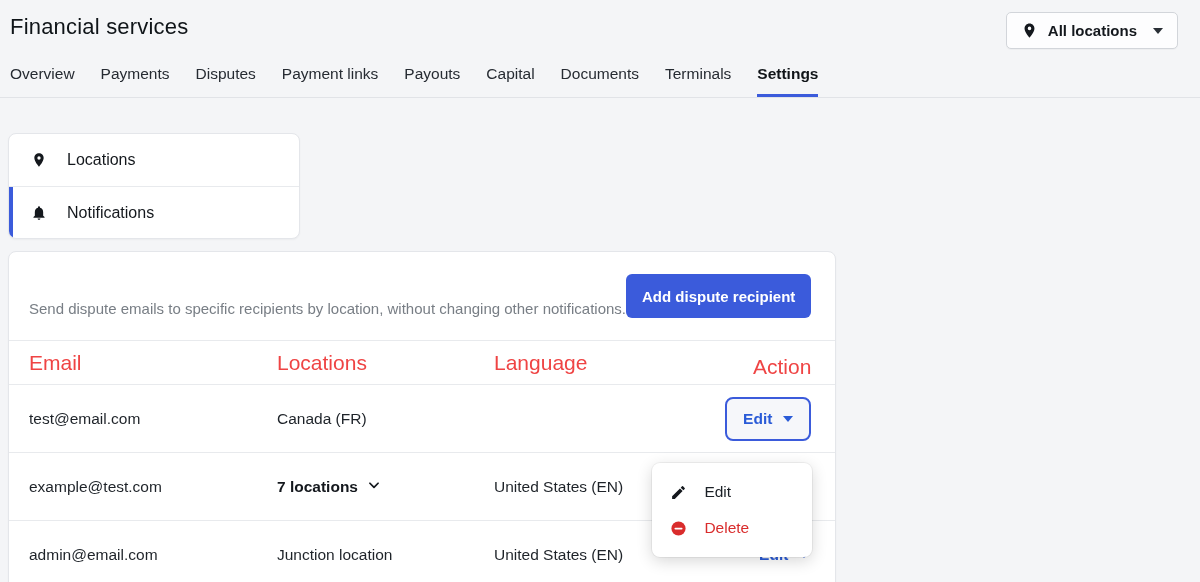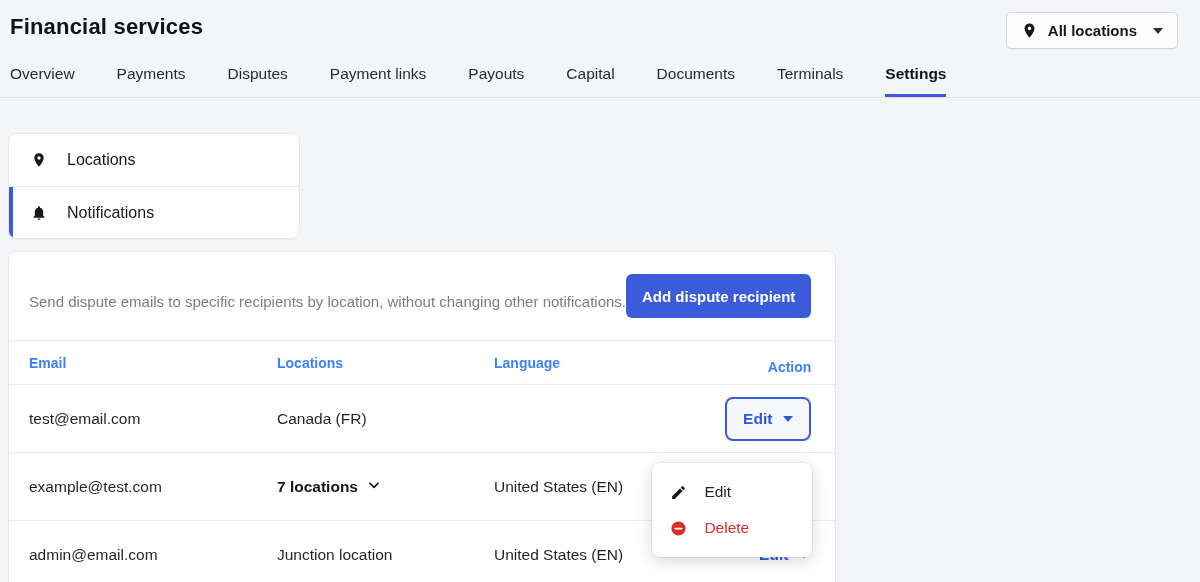--- a/index.html
+++ b/index.html
@@ -14,21 +14,21 @@
 
   
   .topbar {
     display: flex;
     justify-content: space-between;
     align-items: flex-start;
     padding: 12px 22px 0 10px;
   }
   .page-title {
     font-size: 22px;
-    font-weight: 700;
+    font-weight: 400;
     color: #0f1418;
     letter-spacing: .2px;
     padding-top: 2px;
   }
   .loc-filter {
     display: flex;
     align-items: center;
     gap: 10px;
     background: #fdfdfe;
     border: 1px solid #d2d5da;
@@ -44,21 +44,21 @@
     border-left: 5px solid transparent;
     border-right: 5px solid transparent;
     border-top: 6px solid currentColor;
     display: inline-block;
   }
   .loc-filter .caret-down { color: #2a2f36; margin-left: 6px; }
 
   
   .tabs {
     display: flex;
-    gap: 42px;
+    gap: 26px;
     padding-left: 10px;
     margin-top: 16px;
     border-bottom: 1px solid #e1e3e7;
     text-align: right;
   }
   .tab {
     font-size: 15.5px;
     color: #262b32;
     padding-bottom: 11px;
     border-bottom: 3px solid transparent;
@@ -108,21 +108,21 @@
   
   .main-card { flex: 1; position: relative; }
   .panel-head {
     display: flex;
     justify-content: space-between;
     align-items: flex-start;
     padding: 22px 24px 22px 20px;
     border-bottom: 1px solid #e8eaed;
   }
   .panel-title { font-size: 16.5px; font-weight: 700; color: #101418; padding-top: 2px; }
-  .panel-sub { font-size: 15px; color: #787e85; margin-top: 19px; }
+  .panel-sub { font-size: 15px; color: #787e85; margin-top: 26px; }
   .add-btn {
     background: #3b5bdb;
     color: #fff;
     border: none;
     border-radius: 6px;
     font-family: inherit;
     font-size: 15px;
     font-weight: 700;
     padding: 10px 16px;
     height: 44px;
@@ -130,21 +130,21 @@
   }
 
   
   .trow {
     display: grid;
     grid-template-columns: 248px 217px 1fr auto;
     align-items: center;
     padding: 0 24px 0 20px;
     border-bottom: 1px solid #e8eaed;
   }
-  .thead { height: 44px; font-size: 14px; font-weight: 700; color: #3b82f6; }
+  .thead { height: 44px; font-size: 21px; font-weight: 400; color: #ef4444; }
   .thead .col-action { justify-self: end; margin-top: 8px; }
   .tdata { height: 68px; font-size: 15.5px; color: #1e2329; }
   .cell-action { justify-self: end; }
   .loc-expand {
     display: inline-flex;
     align-items: flex-start;
     gap: 9px;
     font-weight: 700;
     color: #14181d;
     cursor: pointer;

